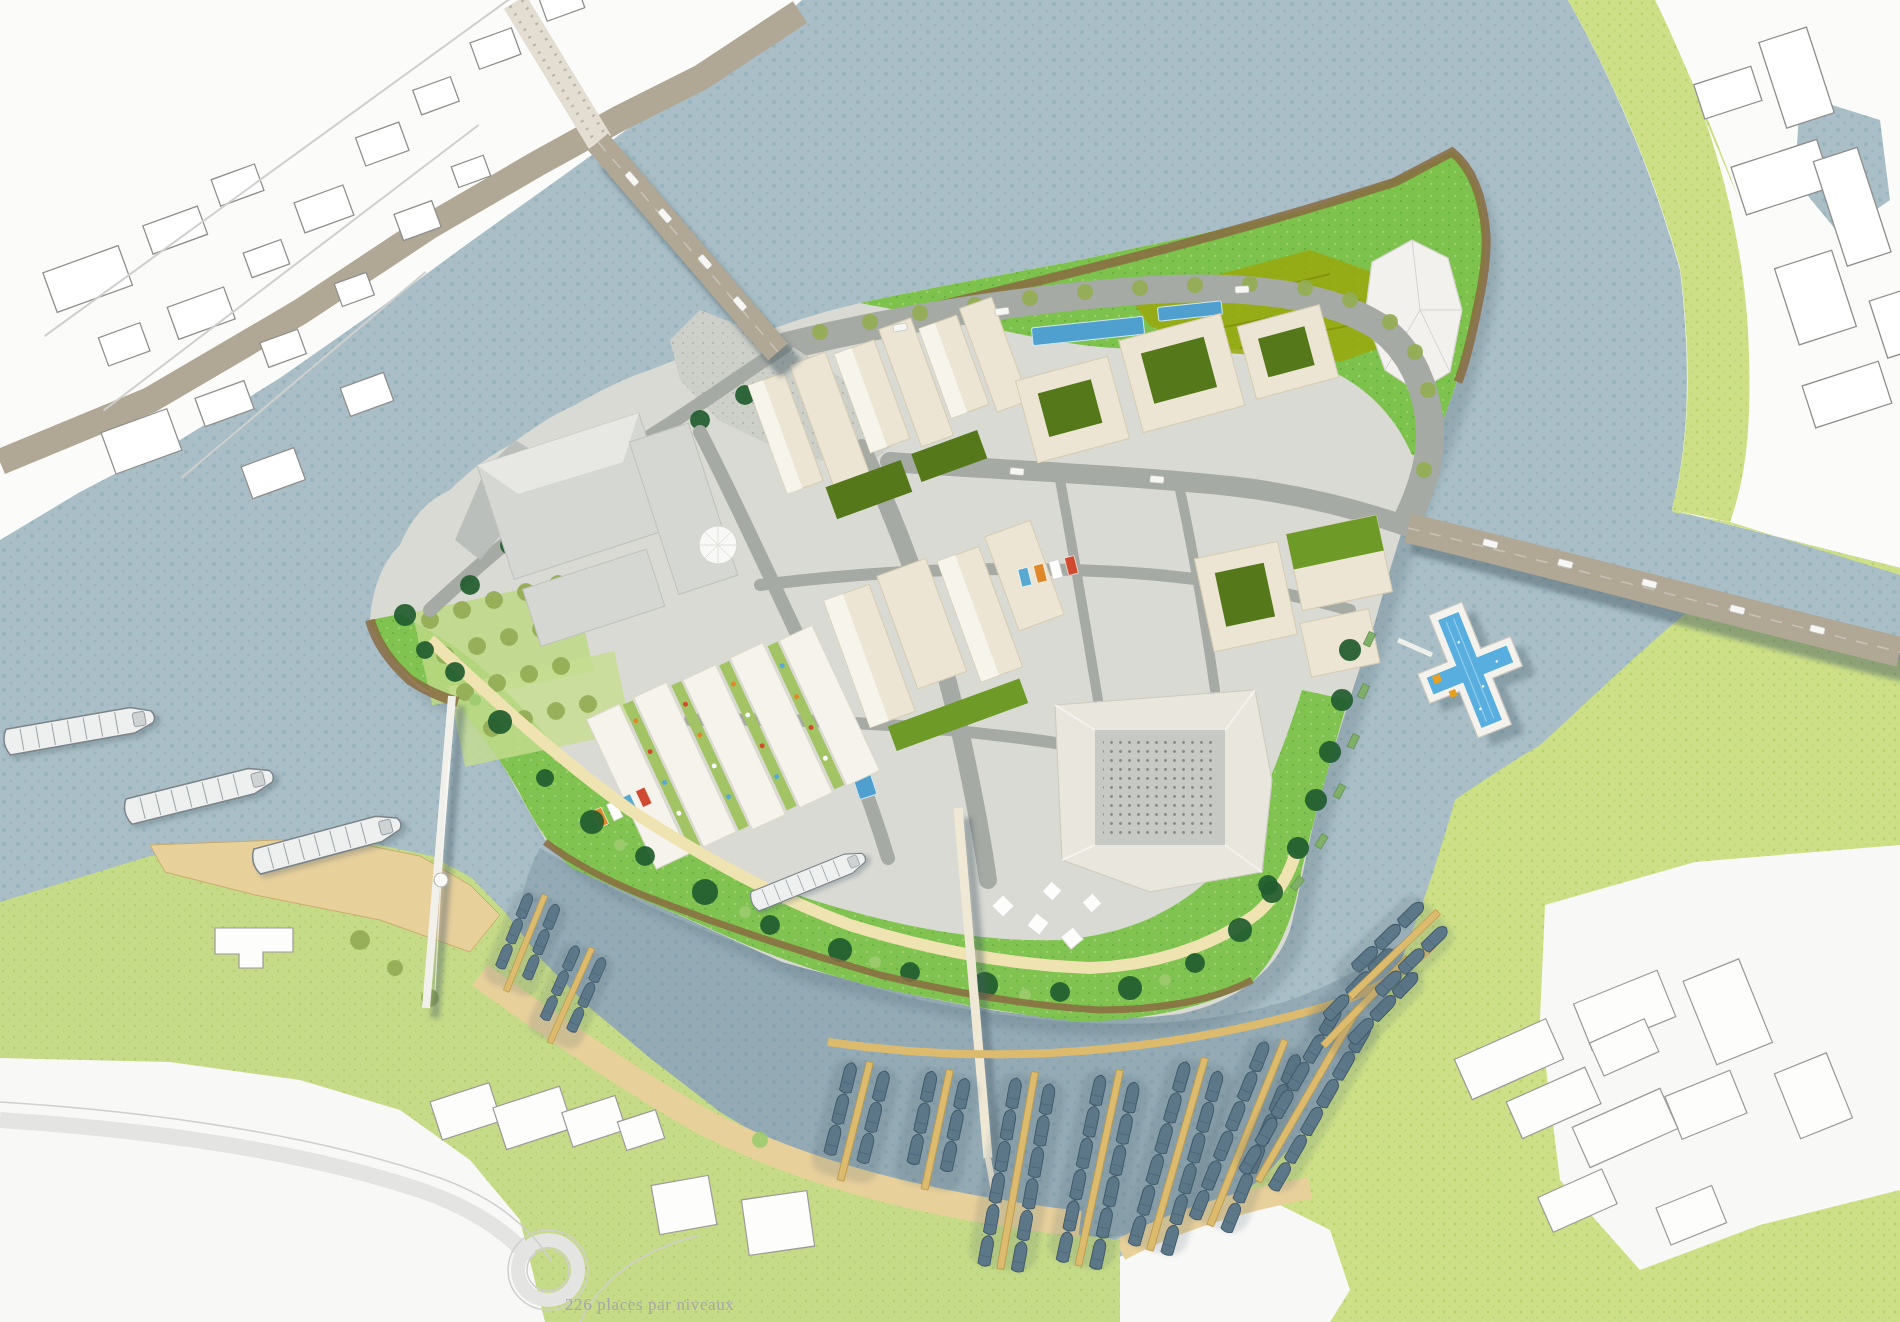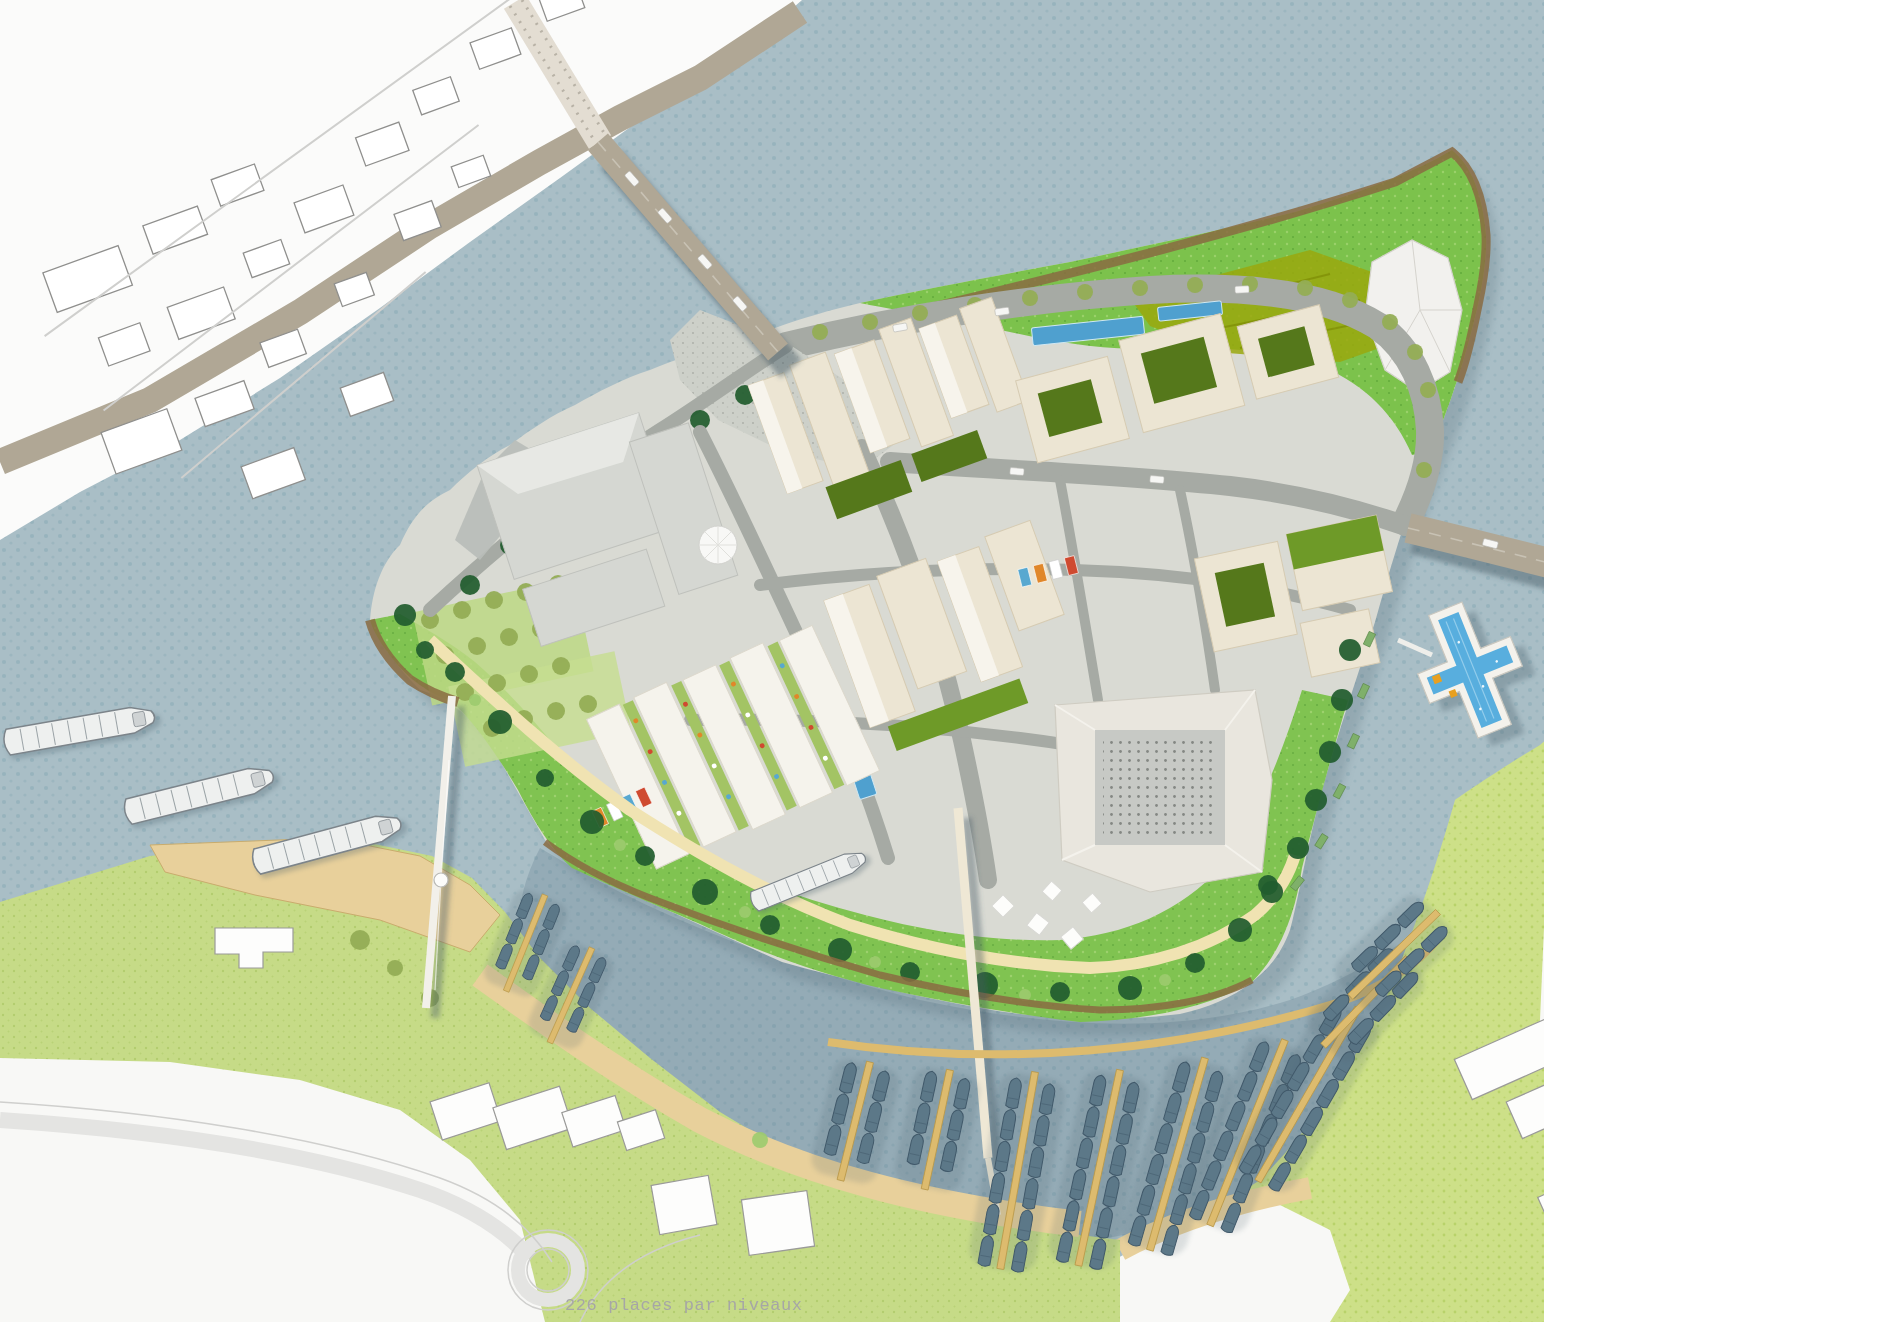--- a/index.html
+++ b/index.html
@@ -1,17 +1,17 @@
 <!DOCTYPE html>
 <html style="--water: #a9bec6; --waterDot: #7ea4af; --marinaShade: #5f7b8d; --contextWhite: #fbfbfa; --contextLine: #8f8f8d; --roadTaupe: #b0a795; --bankGreen: #cde088; --bankDot: #a8c751; --lawnGreen: #c6db87; --islandBase: #d9dad3; --street: #a6aaa4; --plaza: #cdd0c9; --cream: #ece5d3; --creamLine: #d6cbb2; --bwhite: #f5f3ec; --grayBox: #d5d7d2; --court: #55781b; --courtBright: #6e9a28; --parkGreen: #7cc24c; --parkOlive: #9aa80e; --treeDark: #215c2e; --treeOlive: #93ad55; --boardwalk: #8a6b42; --quayTan: #e8d09b; --dockTan: #ddbb6e; --poolBlue: #58aede; --canalBlue: #4fa0cf; --boatGray: #5c7888; --shadow: #4a5f6b; --captionCol: #a6a6a6; --stallOrange: #e0872a; --stallRed: #cf4a30; --stallBlue: #58a8d0;"><head>
 <meta charset="utf-8">
 <style>
   html,body{margin:0;padding:0;background:#fff}
-  .stage{width:1544px;height:1322px;position:relative;overflow:hidden;
-         font-family:Liberation Mono, monospace}
+  .stage{width:1900px;height:1322px;position:relative;overflow:hidden;
+         font-family:Liberation Serif, serif}
   svg{display:block}
   .bld {fill:#ffffff;stroke:var(--contextLine);stroke-width:1.3}
   .bldg{fill:#fdfdfc;stroke:#9a9a98;stroke-width:1.2}
   .rd  {stroke:#e4e4e2;fill:none}
   .rdl {stroke:#cfcfcd;fill:none}
   .cream{fill:var(--cream);stroke:var(--creamLine);stroke-width:1}
   .wht {fill:var(--bwhite);stroke:#dcd8cc;stroke-width:1}
   .gray{fill:var(--grayBox);stroke:#bfc1bc;stroke-width:1}
   .court{fill:var(--court)}
   .courtB{fill:var(--courtBright)}

